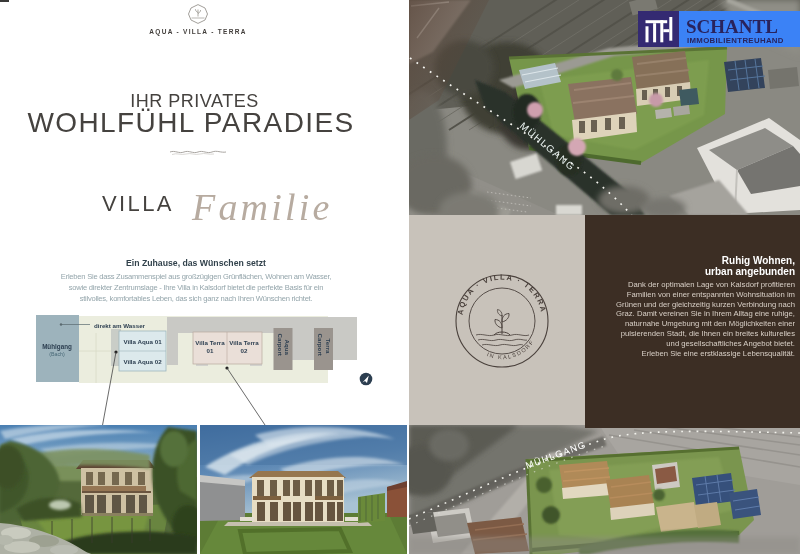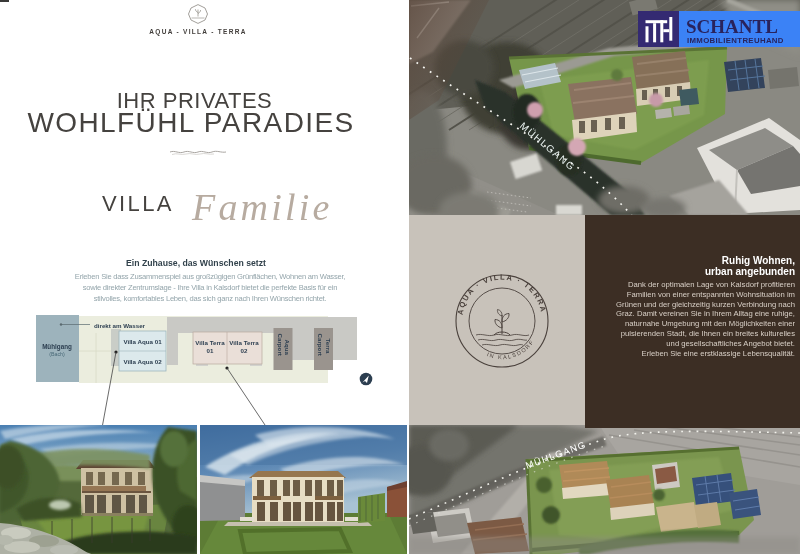--- a/index.html
+++ b/index.html
@@ -14,37 +14,37 @@
   <div class="abs" style="left:0;top:0;width:9px;height:2px;background:#3a3a38;"></div>
 
   <svg class="abs" style="left:184px;top:4px;" width="28" height="20" viewBox="0 0 28 20">
     <path d="M14 0.6 L21 4 L23.5 10 L21 16 L14 19.4 L7 16 L4.5 10 L7 4 Z" fill="none" stroke="#8a8680" stroke-width="0.8"></path>
     <path d="M14 12.5 L14 5.5 M14 8.5 C12.4 7.8 11.4 6.5 11.4 5.2 M14 9.5 C15.6 8.7 16.6 7.2 16.6 6" fill="none" stroke="#8a8680" stroke-width="0.7"></path>
     <path d="M7.5 14 L20.5 14" stroke="#8a8680" stroke-width="0.6"></path>
   </svg>
 
   <div class="abs" style="left:0;top:28px;width:396px;text-align:center;font-size:6.5px;letter-spacing:1.3px;color:#413d3a;font-weight:bold;">AQUA - VILLA - TERRA</div>
 
-  <div class="abs" style="left:0;top:90px;width:389px;text-align:center;font-size:22px;line-height:22px;letter-spacing:0.5px;color:#45423f;">IHR PRIVATES</div>
+  <div class="abs" style="left:0;top:90px;width:389px;text-align:center;font-size:18px;line-height:22px;letter-spacing:0.5px;color:#45423f;">IHR PRIVATES</div>
 
   <div class="abs" style="left:0;top:112px;width:382px;text-align:center;font-size:28px;line-height:22px;letter-spacing:1.4px;color:#45423f;">WOHLFÜHL PARADIES</div>
 
   <svg class="abs" style="left:168px;top:146px;" width="60" height="12" viewBox="0 0 60 12">
     <path d="M2 6 C7 4 11 8 16 6 C21 4 25 8 30 6 C35 4 39 8 44 6 C49 4 53 7 58 6" fill="none" stroke="#aaa6a2" stroke-width="1"></path>
     <path d="M4 8.5 C9 6.5 13 9.5 18 8 C23 6.5 27 9.5 32 8 C37 6.5 41 9 46 8" fill="none" stroke="#c9c5c1" stroke-width="0.7"></path>
   </svg>
 
 
   <div class="abs" style="left:102px;top:193px;font-size:22px;line-height:22px;letter-spacing:2.4px;color:#45423f;">VILLA</div>
 
   <div class="abs" style="left:192px;top:187px;font-family:'Liberation Serif',serif;font-style:italic;font-size:38px;line-height:40px;letter-spacing:3.2px;color:#b7aba0;">Familie</div>
 
   <div class="abs" style="left:0;top:258px;width:392px;text-align:center;font-size:8.7px;font-weight:bold;color:#32424c;">Ein Zuhause, das Wünschen setzt</div>
 
-  <div class="abs" style="left:0;top:271px;width:392px;text-align:center;font-size:7.6px;line-height:11px;letter-spacing:-0.25px;color:#94a5ab;padding-left:14px;">Erleben Sie dass Zusammenspiel aus großzügigen Grünflächen, Wohnen am Wasser,<br>sowie direkter Zentrumslage - Ihre Villa in Kalsdorf bietet die perfekte Basis für ein<br>stilvolles, komfortables Leben, das sich ganz nach Ihren Wünschen richtet.</div>
+  <div class="abs" style="left:0;top:271px;width:392px;text-align:center;font-size:7.6px;line-height:11px;letter-spacing:-0.25px;color:#94a5ab;">Erleben Sie dass Zusammenspiel aus großzügigen Grünflächen, Wohnen am Wasser,<br>sowie direkter Zentrumslage - Ihre Villa in Kalsdorf bietet die perfekte Basis für ein<br>stilvolles, komfortables Leben, das sich ganz nach Ihren Wünschen richtet.</div>
 
   <svg class="abs" style="left:0;top:300px;" width="400" height="135" viewBox="0 0 400 135">
 
     <rect x="79" y="16" width="249" height="67" fill="#ebedde"></rect>
 
     <path d="M167 17 L357 17 L357 60 L274 60 L274 33 L178 33 L178 65 L167 65 Z" fill="#c9c9c5"></path>
 
     <path d="M79 51 L119 51 M96 33 L96 83" stroke="#d8dac6" stroke-width="0.8" fill="none"></path>
 
     <rect x="36" y="15" width="43" height="67" fill="#9db3bc"></rect>

